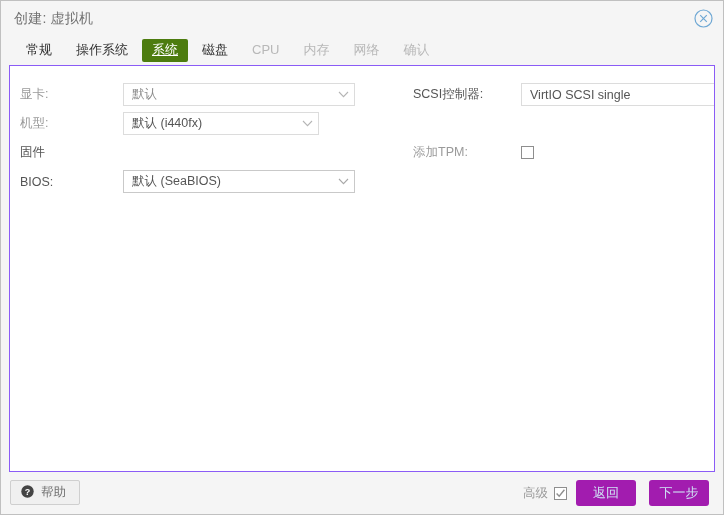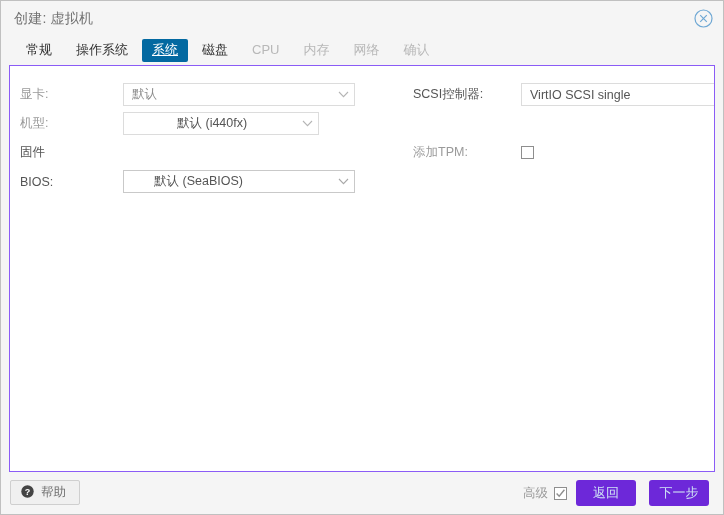--- a/index.html
+++ b/index.html
@@ -72,21 +72,21 @@
     font-size: 13px;
     color: #333;
     padding: 3px 10px 4px 10px;
     margin-right: 4px;
     white-space: nowrap;
     border-radius: 2px;
     cursor: pointer;
     line-height: 16px;
   }
   .tab.active {
-    background: #0369a1;
+    background: #4d7c0f;
     color: #ffffff;
     text-decoration: underline;
   }
   .tab.disabled {
     color: #b8b8b8;
     cursor: default;
   }
 
   
   #content-wrap {
@@ -131,40 +131,40 @@
   .sel {
     position: relative;
     box-sizing: border-box;
     height: 23px;
     background: #ffffff;
     border: 1px solid #dcdcdc;
     display: flex;
     align-items: center;
     cursor: pointer;
   }
-  .sel.strong { border-color: #c9c9c9; padding-left: 22px; }
+  .sel.strong { border-color: #c9c9c9; }
   .sel-text {
     font-size: 12.5px;
     color: #8e8e8e;
     padding-left: 8px;
     white-space: nowrap;
     overflow: hidden;
     flex: 1 1 auto;
   }
   .sel-text.dark { color: #555; }
   .sel-arrow {
     flex: 0 0 auto;
     width: 22px;
     text-align: center;
     color: #b0b0b0;
   }
   .sel-arrow svg { display: block; margin: 0 auto; }
 
   #sel-display  { width: 232px; }
-  #sel-machine  { width: 196px; padding-left: 45px; }
+  #sel-machine  { width: 196px; }
   #sel-bios     { width: 232px; }
   #sel-scsi     { width: 232px; }
 
   
   .cbox {
     width: 13px;
     height: 13px;
     box-sizing: border-box;
     border: 1px solid #8e8e8e;
     background: #fff;
@@ -227,21 +227,21 @@
     color: #9a9a9a;
     margin-right: 6px;
     text-align: center;
   }
 
   .btn-primary {
     position: absolute;
     top: 8px;
     width: 60px;
     height: 26px;
-    background: #6d28d9;
+    background: #a21caf;
     border: none;
     border-radius: 3px;
     color: #cfe4f5;
     font-size: 13px;
     font-family: "Liberation Sans", "DejaVu Sans", sans-serif;
     cursor: pointer;
     padding: 0;
     line-height: 26px;
     text-align: center;
   }

